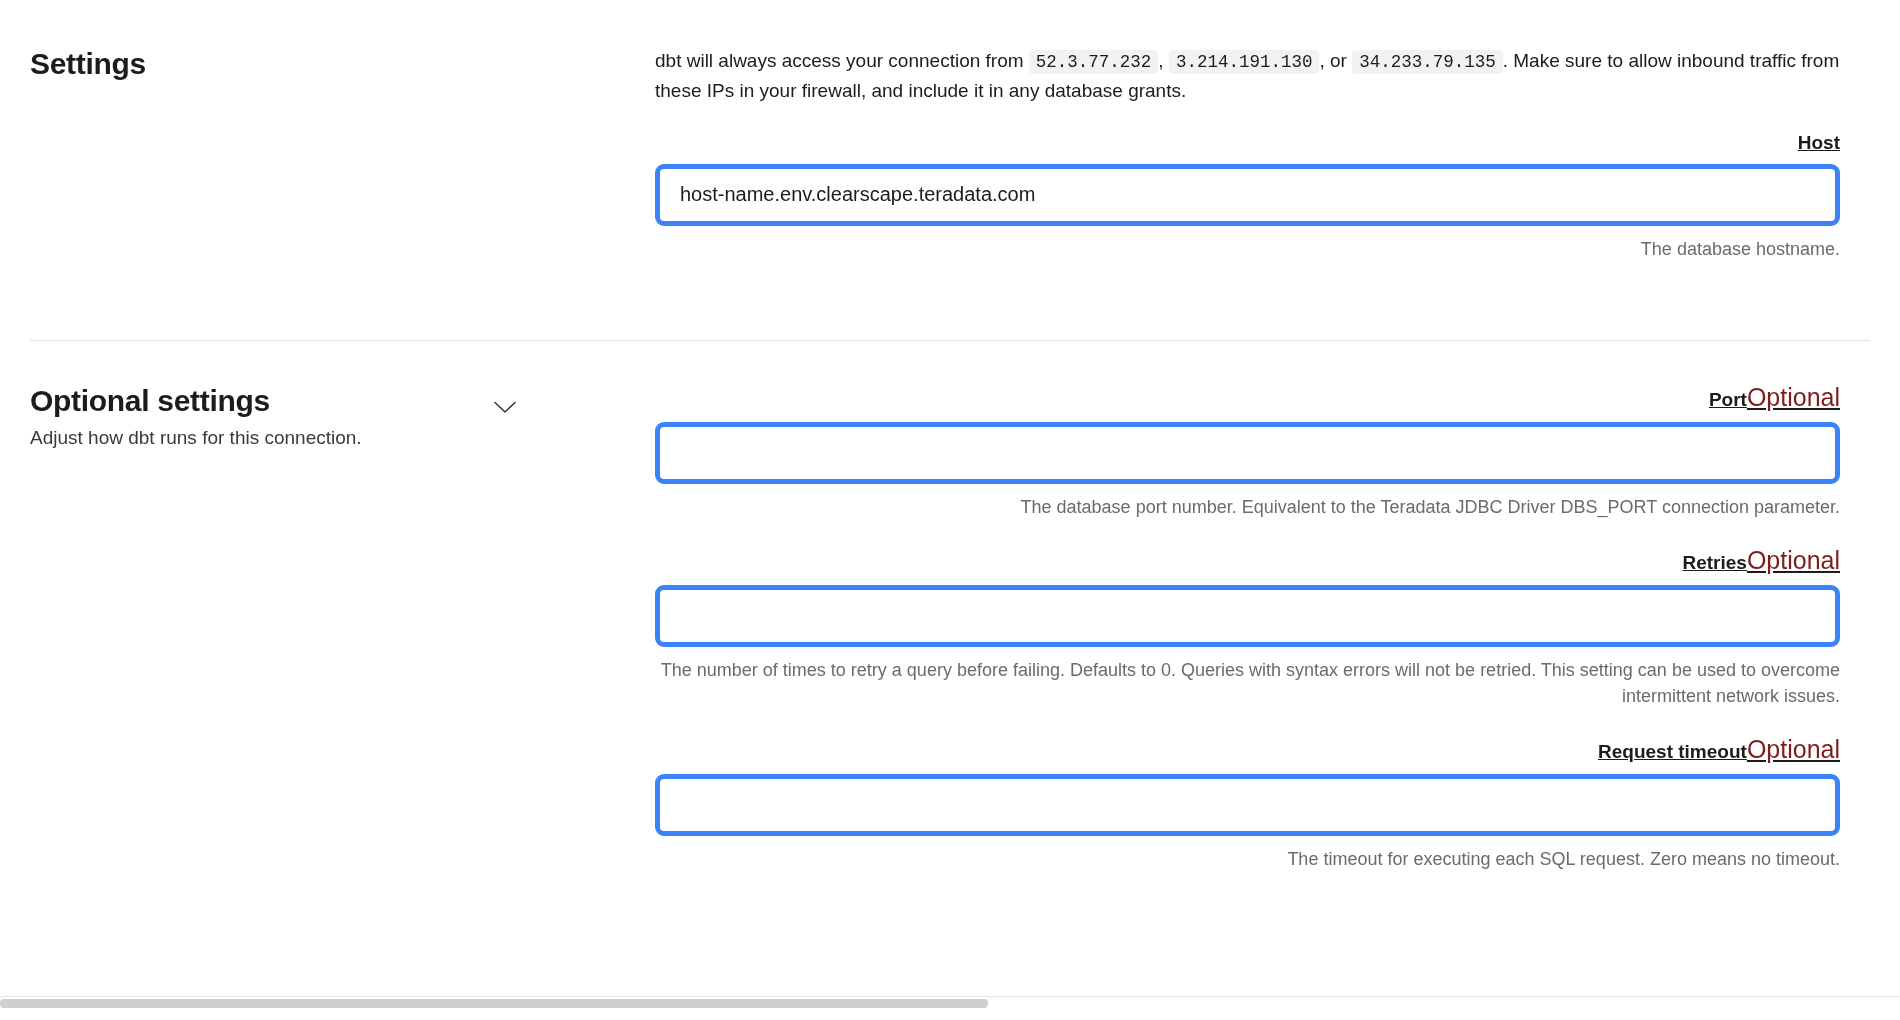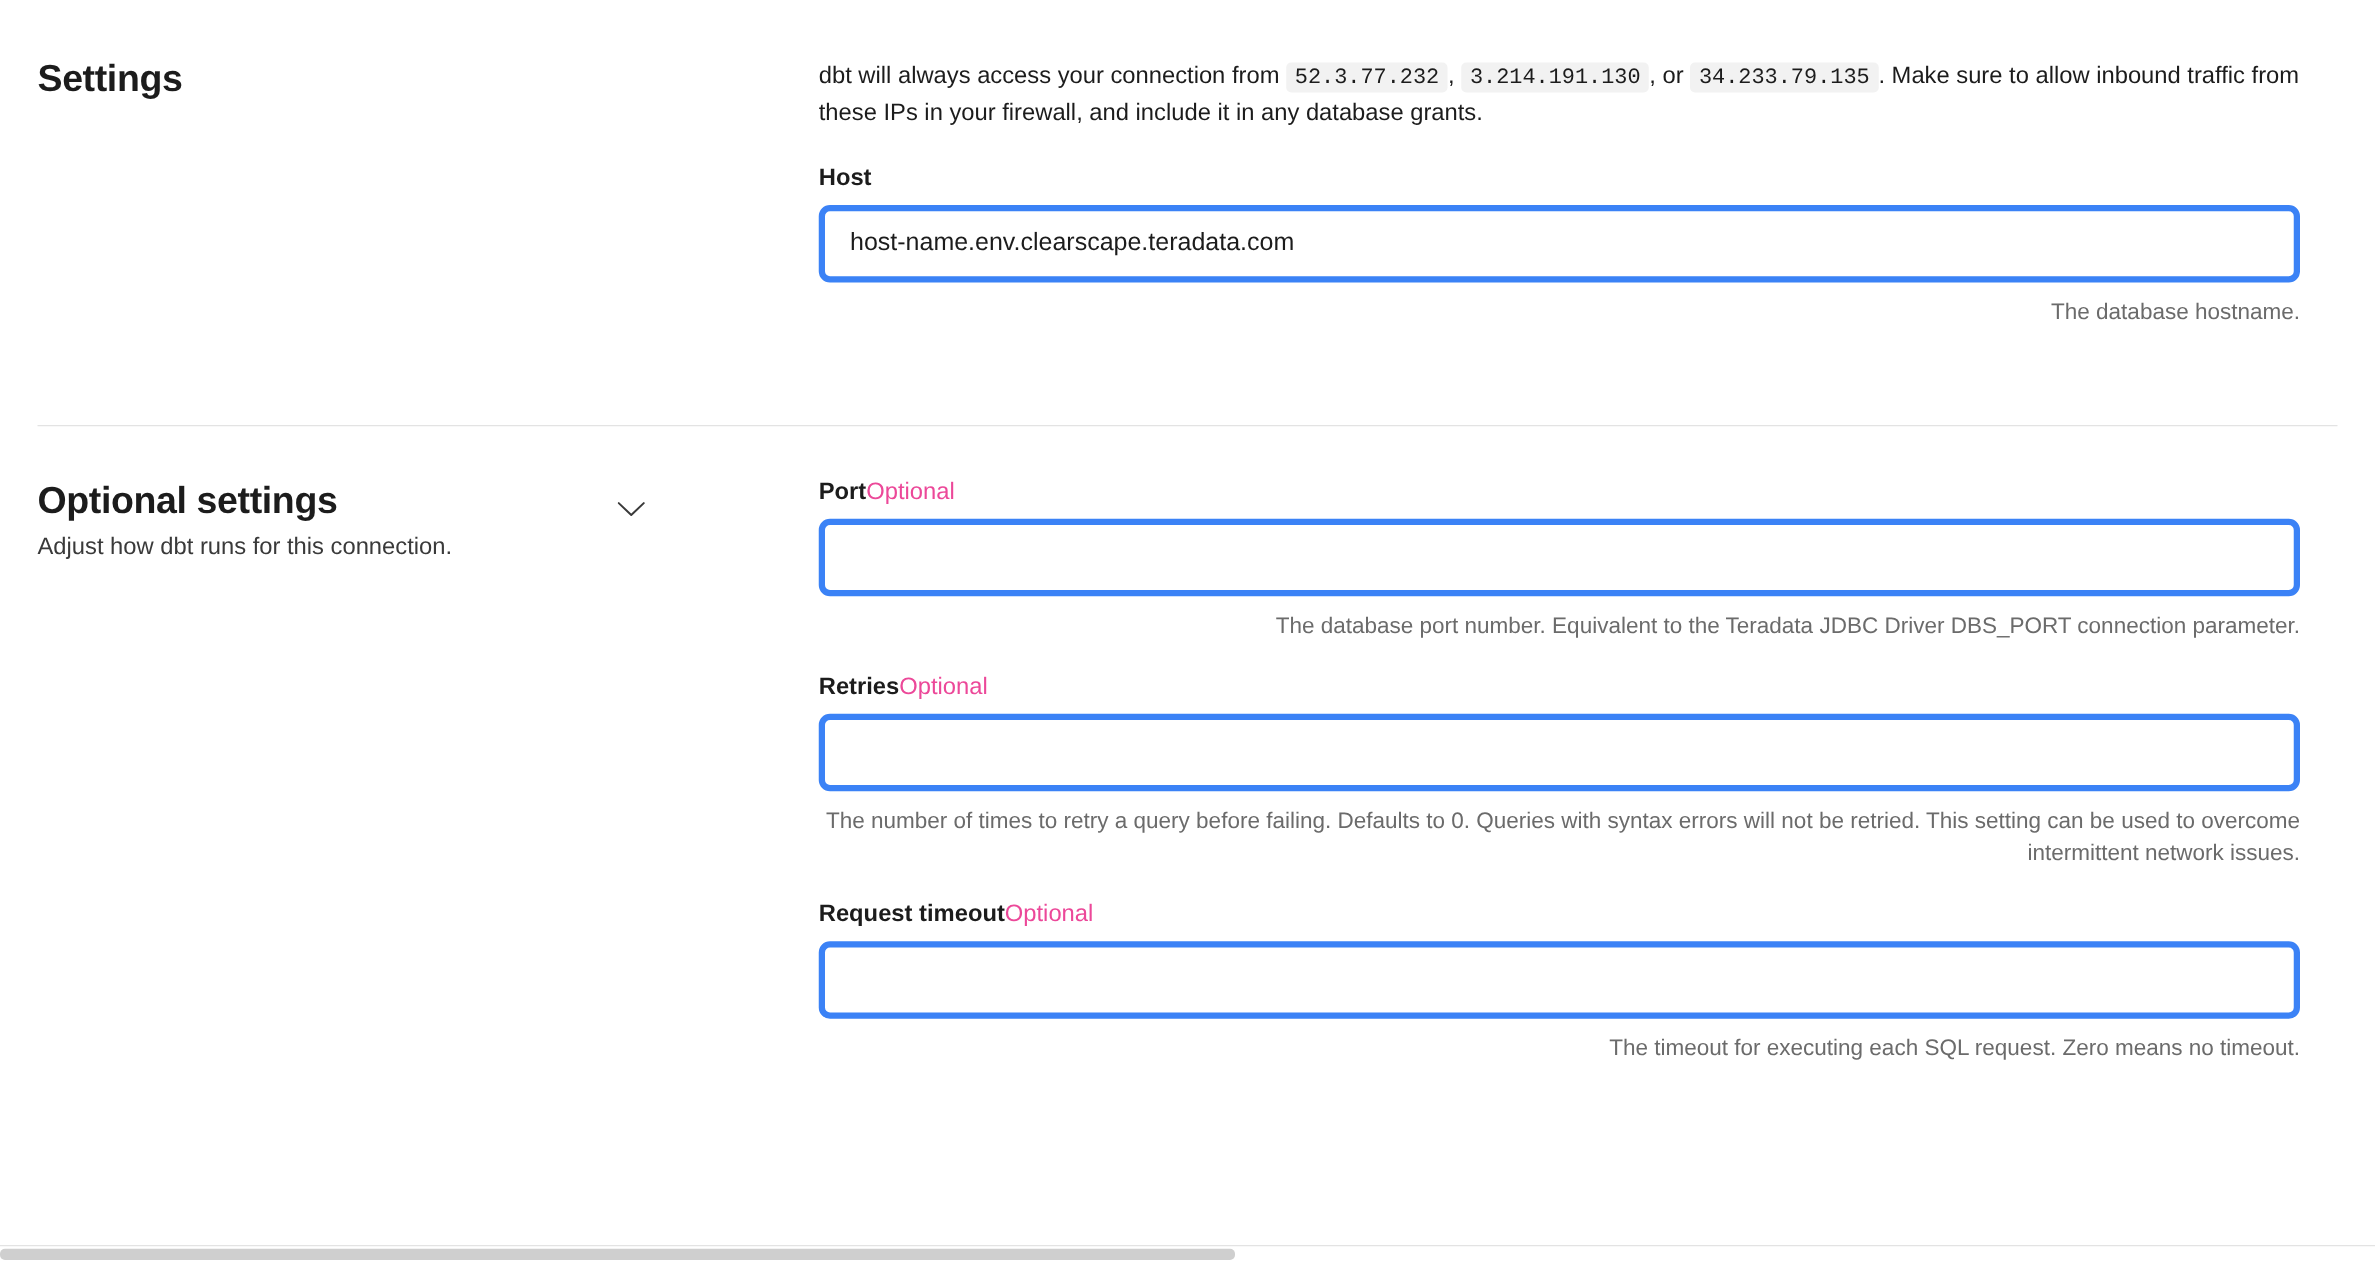--- a/index.html
+++ b/index.html
@@ -65,31 +65,32 @@
     color: #1c1c1c;
     white-space: nowrap;
   }
 
   .field {
     margin-bottom: 6px;
   }
   .field-header {
     display: flex;
     align-items: baseline;
-    justify-content: flex-start;
+    justify-content: flex-end;
     margin-bottom: 10px;
+    text-decoration: underline;
   }
   .field-label {
     font-size: 19px;
     font-weight: 700;
     color: #1c1c1c;
   }
   .field-optional {
-    font-size: 19px;
-    color: #ec4899;
+    font-size: 25px;
+    color: #7f1d1d;
   }
   .field-input {
     display: block;
     width: 100%;
     height: 62px;
     border: 5px solid #3b82f6;
     border-radius: 9px;
     background: #ffffff;
     font-size: 20px;
     font-family: "Liberation Sans", sans-serif;

